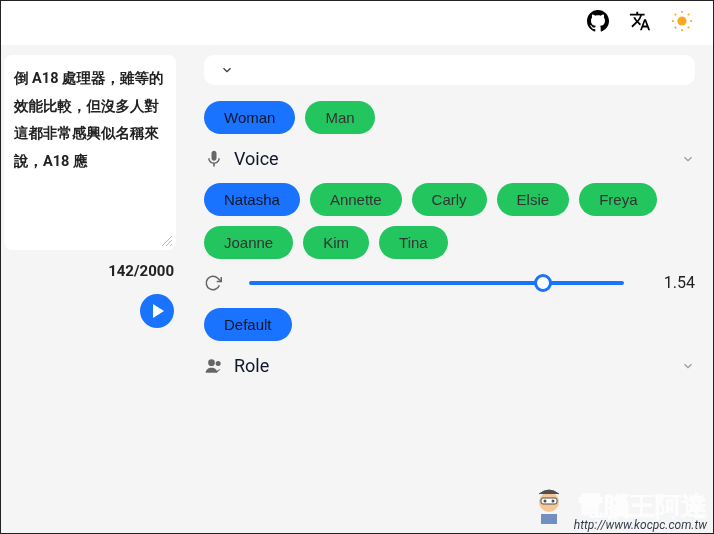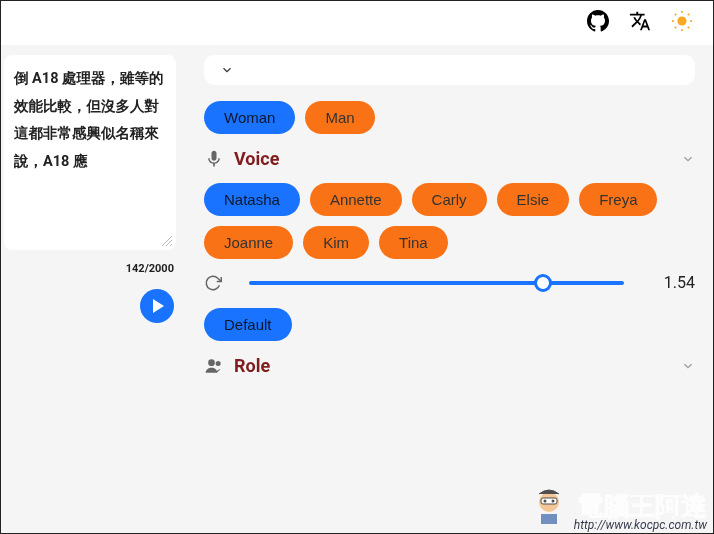--- a/index.html
+++ b/index.html
@@ -3,33 +3,33 @@
   <meta charset="utf-8">
   <style>
     * { margin: 0; padding: 0; box-sizing: border-box; }
     body { font-family: -apple-system, BlinkMacSystemFont, "Segoe UI", Roboto, sans-serif; background: #f5f5f5; width: 714px; height: 534px; overflow: hidden; border: 1px solid #222; }
     .topbar { display: flex; justify-content: flex-end; align-items: center; padding: 8px 20px; background: #fff; gap: 20px; height: 44px; }
     .topbar svg { width: 22px; height: 22px; }
     .main { display: flex; padding: 10px 0 0 0; height: calc(100% - 44px); }
     .left { width: 175px; padding: 0 0 0 2px; display: flex; flex-direction: column; align-items: flex-end; font-weight: bold; }
     .textarea { background: #fff; border-radius: 8px; padding: 10px; width: 172px; height: 195px; font-size: 14.5px; line-height: 1.9; color: #222; position: relative; resize: none; border: none; font-family: inherit; overflow: hidden; }
     .resize-handle { position: absolute; bottom: 3px; right: 3px; width: 12px; height: 12px; }
-    .counter { font-size: 11px; color: #222; margin-top: 12px; margin-right: 2px; }
+    .counter { font-size: 15px; color: #222; margin-top: 12px; margin-right: 2px; }
     .play-btn { width: 34px; height: 34px; margin-top: 14px; margin-right: 2px; cursor: pointer; }
     .right { flex: 1; padding: 0 18px 0 28px; overflow-y: auto; }
     .lang-select { background: #fff; border-radius: 10px; padding: 8px 16px; display: flex; justify-content: space-between; align-items: center; margin-bottom: 16px; cursor: pointer; }
     .lang-select .lbl { font-size: 12px; color: #888; }
     .lang-select .val { font-size: 15px; color: #222; margin-top: 2px; }
     .chev { width: 14px; height: 14px; }
     .pill-row { display: flex; gap: 10px; flex-wrap: wrap; margin-bottom: 14px; }
-    .pill { padding: 8px 20px; border-radius: 20px; font-size: 15px; cursor: pointer; background: #f97316; color: #333; border: none; }
+    .pill { padding: 8px 20px; border-radius: 20px; font-size: 15px; cursor: pointer; background: #22c55e; color: #333; border: none; }
     .pill.active { background: #1a73ff; color: #0f172a; }
     .section-header { display: flex; align-items: center; gap: 10px; margin: 10px 0 14px 0; }
     .section-header .ico { width: 20px; height: 20px; color: #666; }
-    .section-header .ttl { font-size: 18px; color: #7f1d1d; flex: 1; font-weight: bold; }
+    .section-header .ttl { font-size: 18px; color: #0f172a; flex: 1; }
     .section-header .expand { width: 14px; height: 14px; color: #888; }
     .slider-row { display: flex; align-items: center; gap: 27px; margin: 6px 0 16px 0; }
     .slider-row .reset-ico { width: 18px; height: 18px; color: #666; cursor: pointer; }
     .slider { flex: 1; height: 4px; background: #1a73ff; border-radius: 2px; position: relative; cursor: pointer; }
     .slider-thumb { width: 18px; height: 18px; border: 3px solid #1a73ff; background: #fff; border-radius: 50%; position: absolute; top: -7px; left: 76%; }
     .slider-val { font-size: 16px; color: #222; width: 44px; text-align: right; }
     .watermark { position: absolute; bottom: 6px; right: 7px; display: flex; align-items: center; gap: 6px; opacity: 0.85; pointer-events: none; }
     .watermark .kanji { font-size: 26px; font-weight: 700; color: #3b5998; -webkit-text-stroke: 1px #fff; }
     .watermark .url { font-size: 12px; color: #0f172a; font-style: italic; position: absolute; bottom: -4px; right: 0; white-space: nowrap; }
     .cartoon { width: 44px; height: 44px; }

